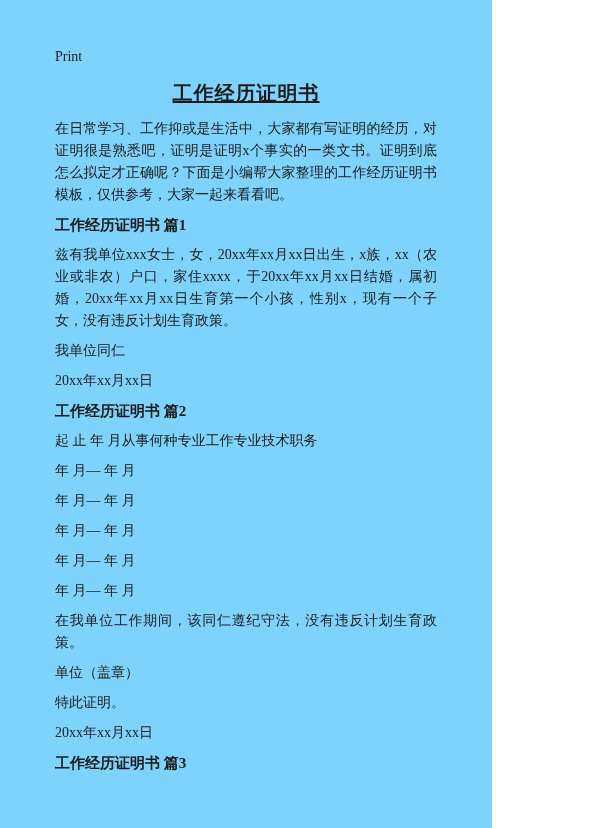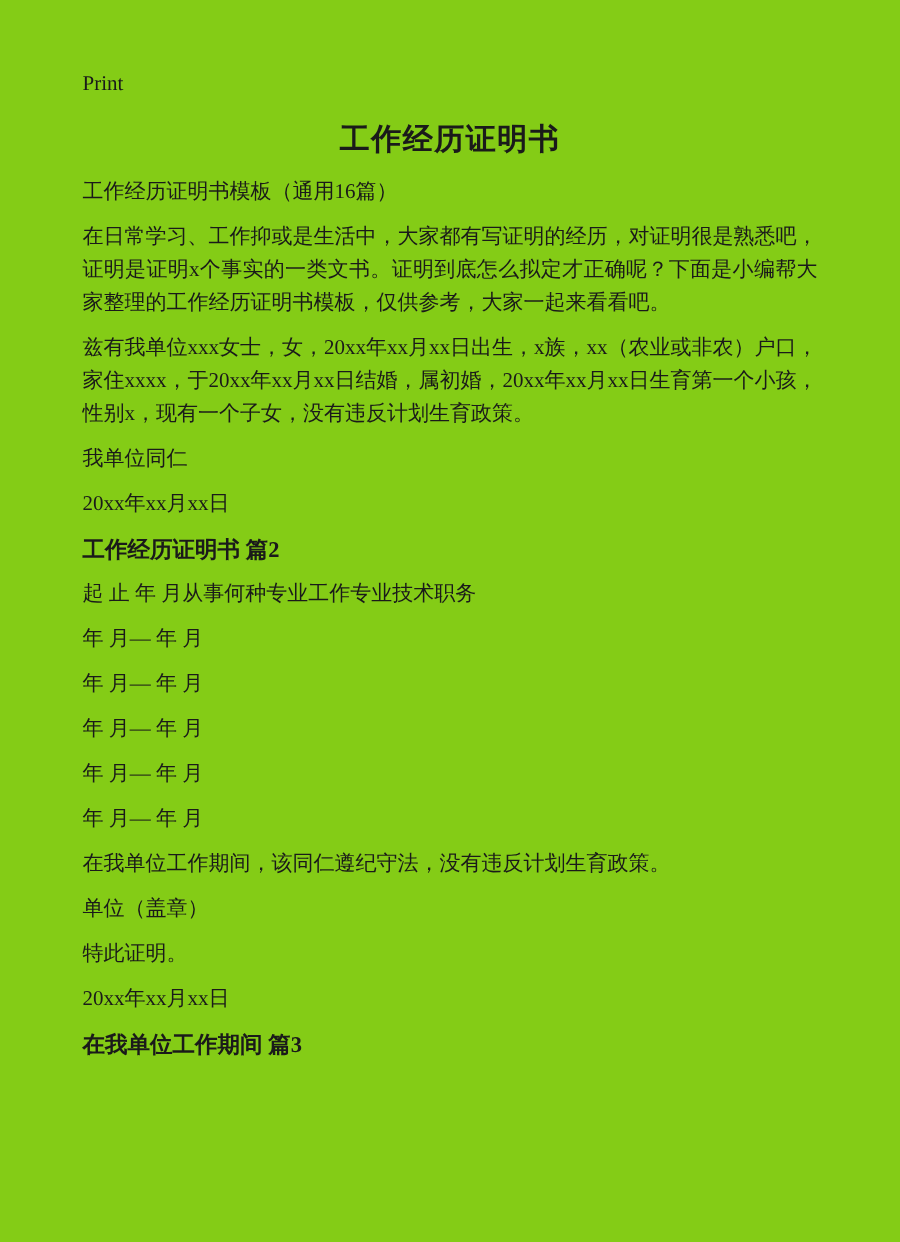--- a/index.html
+++ b/index.html
@@ -4,42 +4,43 @@
 <style>
   html, body { margin: 0; padding: 0; }
   body {
     width: 600px;
     height: 828px;
     background: #ffffff;
     overflow: hidden;
   }
   .page {
     box-sizing: border-box;
-    width: 600px;
+    width: 492px;
     height: 828px;
     padding: 46px 55px 0 55px;
-    background: #84cc16;
+    background: #7dd3fc;
     color: #1a1a1a;
     font-family: "Liberation Serif", "DejaVu Serif", serif;
     font-size: 14px;
   }
   .print-link {
     font-size: 14px;
     line-height: 22px;
     margin: 0 0 0 0;
     cursor: pointer;
     display: inline-block;
   }
   h1.doc-title {
     font-size: 20px;
     font-weight: bold;
     text-align: center;
     margin: 12px 0 12px 0;
     line-height: 26px;
     letter-spacing: 1px;
+    text-decoration: underline;
   }
   p.body-line {
     margin: 0 0 8px 0;
     line-height: 22px;
     text-align: justify;
   }
   h2.sec-heading {
     font-size: 15px;
     font-weight: bold;
     margin: 0 0 8px 0;
@@ -48,37 +49,37 @@
 </style>
 </head>
 <body>
 
 <div class="page">
 
   <div class="print-link">Print</div>
 
   <h1 class="doc-title">工作经历证明书</h1>
 
-  <p class="body-line">工作经历证明书模板（通用16篇）</p>
 
   <p class="body-line">在日常学习、工作抑或是生活中，大家都有写证明的经历，对证明很是熟悉吧，证明是证明x个事实的一类文书。证明到底怎么拟定才正确呢？下面是小编帮大家整理的工作经历证明书模板，仅供参考，大家一起来看看吧。</p>
 
+  <h2 class="sec-heading">工作经历证明书 篇1</h2>
 
   <p class="body-line">兹有我单位xxx女士，女，20xx年xx月xx日出生，x族，xx（农业或非农）户口，家住xxxx，于20xx年xx月xx日结婚，属初婚，20xx年xx月xx日生育第一个小孩，性别x，现有一个子女，没有违反计划生育政策。</p>
   <p class="body-line">我单位同仁</p>
   <p class="body-line">20xx年xx月xx日</p>
 
   <h2 class="sec-heading">工作经历证明书 篇2</h2>
 
   <p class="body-line">起 止 年 月从事何种专业工作专业技术职务</p>
   <p class="body-line">年 月— 年 月</p>
   <p class="body-line">年 月— 年 月</p>
   <p class="body-line">年 月— 年 月</p>
   <p class="body-line">年 月— 年 月</p>
   <p class="body-line">年 月— 年 月</p>
   <p class="body-line">在我单位工作期间，该同仁遵纪守法，没有违反计划生育政策。</p>
   <p class="body-line">单位（盖章）</p>
   <p class="body-line">特此证明。</p>
   <p class="body-line">20xx年xx月xx日</p>
 
-  <h2 class="sec-heading">在我单位工作期间 篇3</h2>
+  <h2 class="sec-heading">工作经历证明书 篇3</h2>
 
 </div>
 
 </body></html>

